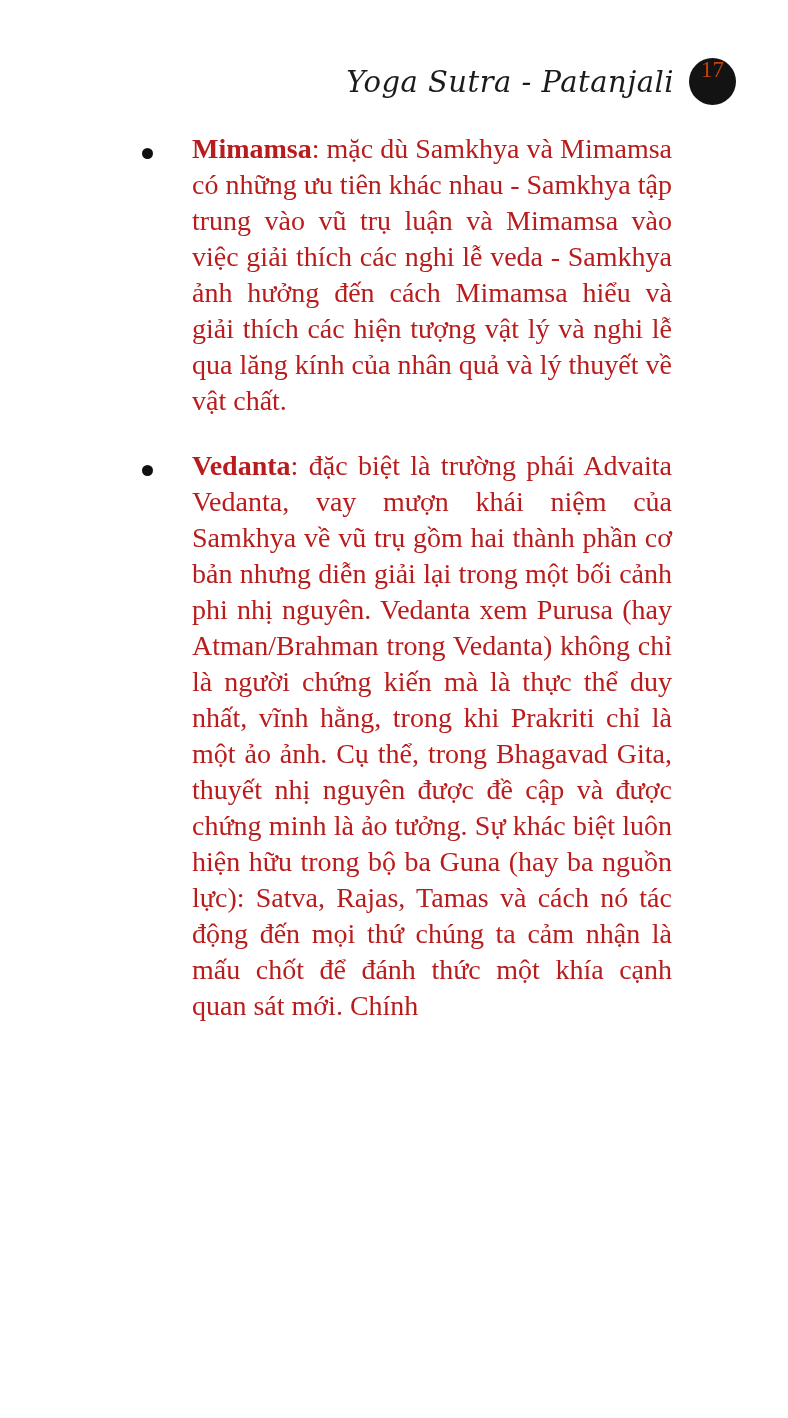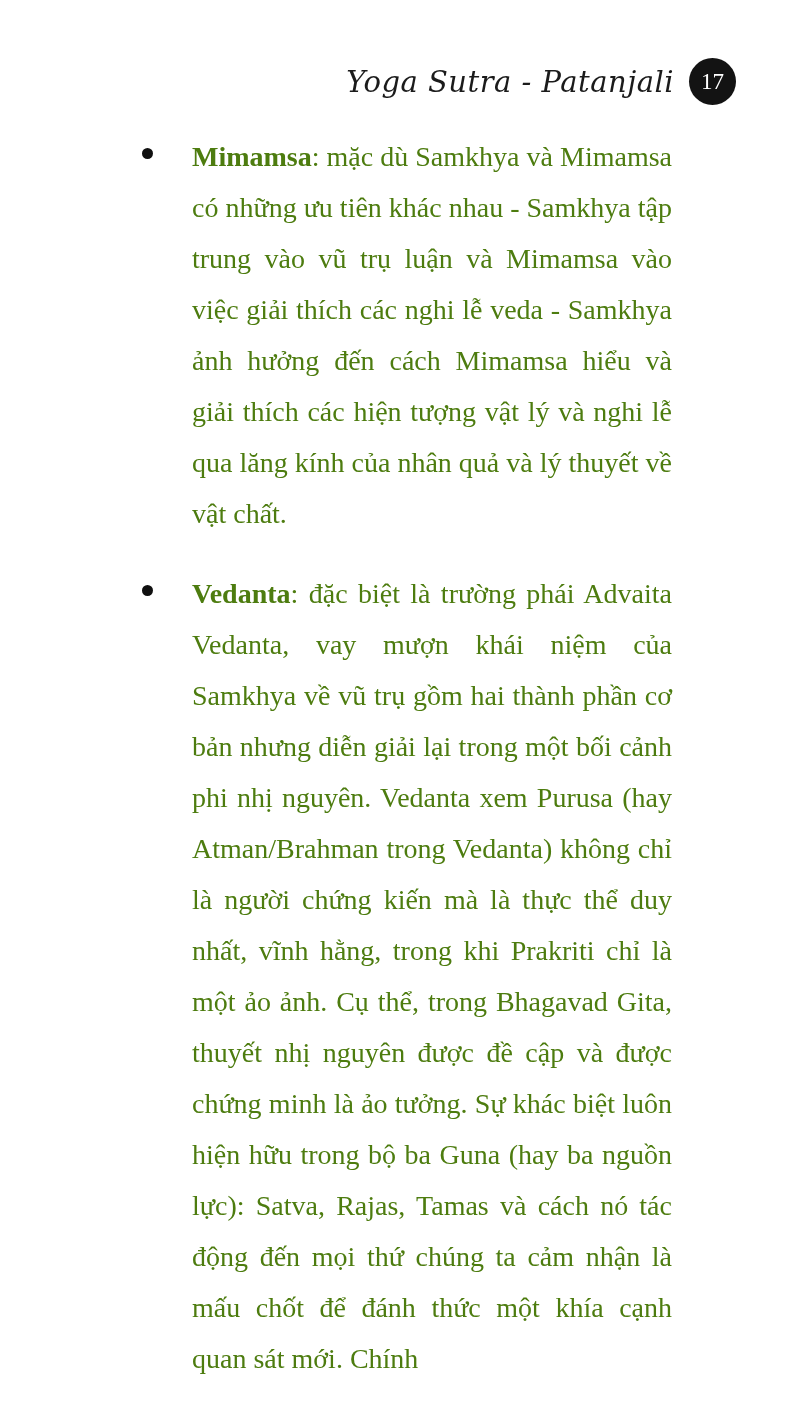--- a/index.html
+++ b/index.html
@@ -31,44 +31,44 @@
     font-size: 29px;
     letter-spacing: 0.5px;
     color: #1b1b1b;
     white-space: nowrap;
   }
   .page-number-badge {
     width: 47px;
     height: 47px;
     border-radius: 50%;
     background: #131313;
-    color: #ffffff;
+    color: #c2410c;
     display: flex;
-    align-items: center;
+    align-items: flex-start;
     justify-content: center;
     font-family: "Liberation Serif", serif;
     font-size: 23px;
     line-height: 1;
     flex: 0 0 auto;
   }
   .bullet-list {
     position: absolute;
     top: 131px;
     left: 140px;
     width: 532px;
     list-style: none;
   }
   .bullet-item {
     position: relative;
     padding-left: 52px;
     font-size: 28px;
-    line-height: 51px;
+    line-height: 36px;
     text-align: justify;
     text-justify: inter-word;
-    color: #4d7c0f;
+    color: #b91c1c;
     margin-bottom: 29px;
     hyphens: none;
   }
   .bullet-item::before {
     content: "";
     position: absolute;
     left: 2px;
     top: 17px;
     width: 11px;
     height: 11px;

